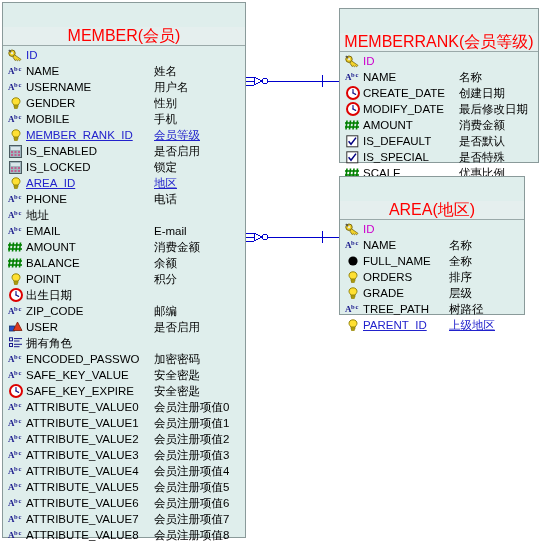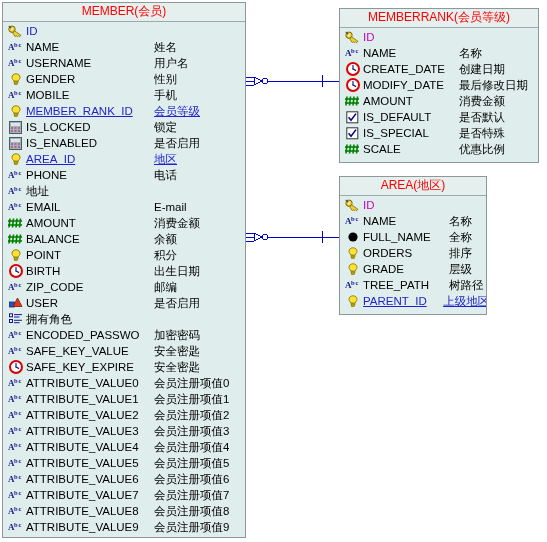--- a/index.html
+++ b/index.html
@@ -25,26 +25,27 @@
   .entity {
     position: absolute;
     background: #dfeeec;
     border: 1px solid #8a9a9a;
     box-sizing: border-box;
   }
   .entity-header {
     background: #e5efee;
     border-bottom: 1px solid #9aa9a9;
     color: #ff0000;
-    font-size: 12px;
+    font-size: 16px;
     text-align: center;
     line-height: 17px;
     height: 18px;
     white-space: nowrap;
     overflow: hidden;
+    margin-top: 24px;
   }
   .entity-body {
     padding: 1px 0 9px 0;
   }
 
   
   .attr {
     display: flex;
     align-items: center;
     height: 16px;
@@ -210,40 +211,40 @@
               <g fill="#c06090">
                 <rect x="2" y="6" width="2" height="2"></rect>
                 <rect x="5.5" y="6" width="2" height="2"></rect>
                 <rect x="9" y="6" width="2" height="2"></rect>
                 <rect x="2" y="9" width="2" height="2"></rect>
                 <rect x="5.5" y="9" width="2" height="2"></rect>
                 <rect x="9" y="9" width="2" height="2"></rect>
               </g>
             </svg>
           </span>
-          <span class="nm">IS_LOCKED</span>
-          <span class="cm">锁定</span>
+          <span class="nm">IS_ENABLED</span>
+          <span class="cm">是否启用</span>
         </div>
         <div class="attr">
           <span class="ico">
             <svg width="13" height="13" viewBox="0 0 13 13">
               <rect x="0.5" y="0.5" width="12" height="12" fill="#9fb6bd" stroke="#4a5a60" stroke-width="1"></rect>
               <rect x="2" y="2" width="9" height="3" fill="#d9e6ea"></rect>
               <g fill="#c06090">
                 <rect x="2" y="6" width="2" height="2"></rect>
                 <rect x="5.5" y="6" width="2" height="2"></rect>
                 <rect x="9" y="6" width="2" height="2"></rect>
                 <rect x="2" y="9" width="2" height="2"></rect>
                 <rect x="5.5" y="9" width="2" height="2"></rect>
                 <rect x="9" y="9" width="2" height="2"></rect>
               </g>
             </svg>
           </span>
-          <span class="nm">IS_ENABLED</span>
-          <span class="cm">是否启用</span>
+          <span class="nm">IS_LOCKED</span>
+          <span class="cm">锁定</span>
         </div>
         <div class="attr fk">
           <span class="ico">
             <svg width="12" height="13" viewBox="0 0 12 13">
               <path d="M6 0.8 C3.4 0.8 2 2.5 2 4.3 C2 6 3.3 6.8 3.8 8 L8.2 8 C8.7 6.8 10 6 10 4.3 C10 2.5 8.6 0.8 6 0.8 Z" fill="#ffe033" stroke="#8a7a00" stroke-width="0.9"></path>
               <rect x="4" y="8.3" width="4" height="1.6" fill="#c8b400" stroke="#8a7a00" stroke-width="0.6"></rect>
               <rect x="4.6" y="10.2" width="2.8" height="1.4" fill="#c8b400" stroke="#8a7a00" stroke-width="0.6"></rect>
             </svg>
           </span>
           <span class="nm">AREA_ID</span>
@@ -327,21 +328,20 @@
         <div class="attr">
           <span class="ico">
             <svg width="14" height="14" viewBox="0 0 14 14">
               <circle cx="7" cy="7" r="6" fill="#ffffff" stroke="#dd0000" stroke-width="2"></circle>
               <g stroke="#1a1a8c" stroke-width="1.2" stroke-linecap="round">
                 <line x1="7" y1="7" x2="7" y2="3.6"></line>
                 <line x1="7" y1="7" x2="9.6" y2="8.4"></line>
               </g>
             </svg>
           </span>
-          <span class="nm">BIRTH</span>
           <span class="cm">出生日期</span>
         </div>
         <div class="attr">
           <span class="ico">
             <svg width="16" height="12" viewBox="0 0 16 12">
               <text x="0" y="9" font-family="Liberation Serif, serif" font-size="9" font-weight="bold" fill="#1a1a8c">A</text>
               <text x="6" y="6" font-family="Liberation Serif, serif" font-size="6.5" font-weight="bold" fill="#1a1a8c">b</text>
               <text x="10.5" y="6" font-family="Liberation Serif, serif" font-size="6.5" font-weight="bold" fill="#1a1a8c">c</text>
             </svg>
           </span>
@@ -623,21 +623,21 @@
                 <line x1="0" y1="8" x2="14" y2="8"></line>
               </g>
             </svg>
           </span>
           <span class="nm">SCALE</span>
           <span class="cm">优惠比例</span>
         </div>
       </div>
   </div>
 
-  <div class="entity" id="ent-area" style="left:339px; top:176px; width:148px; height:139px;">
+  <div class="entity" id="ent-area" style="left:339px; top:176px; width:186px; height:139px;">
     <div class="entity-header">AREA(地区)</div>
     <div class="entity-body">
         <div class="attr pkmagenta">
           <span class="ico">
             <svg width="15" height="13" viewBox="0 0 15 13">
               <g>
                 <circle cx="4" cy="4.2" r="3.2" fill="#f2d22a" stroke="#7a6a10" stroke-width="1"></circle>
                 <circle cx="4" cy="4.2" r="1.1" fill="#e5efee"></circle>
                 <path d="M6.2 5.6 L13 10.4 L11.6 11.8 L10.3 10.8 L9.4 11.7 L8.2 10.7 L7.2 11.6 L5 8.3 Z" fill="#f2d22a" stroke="#7a6a10" stroke-width="0.8"></path>
                 <path d="M0.8 1 L3.2 3.2" stroke="#555" stroke-width="1.2"></path>

